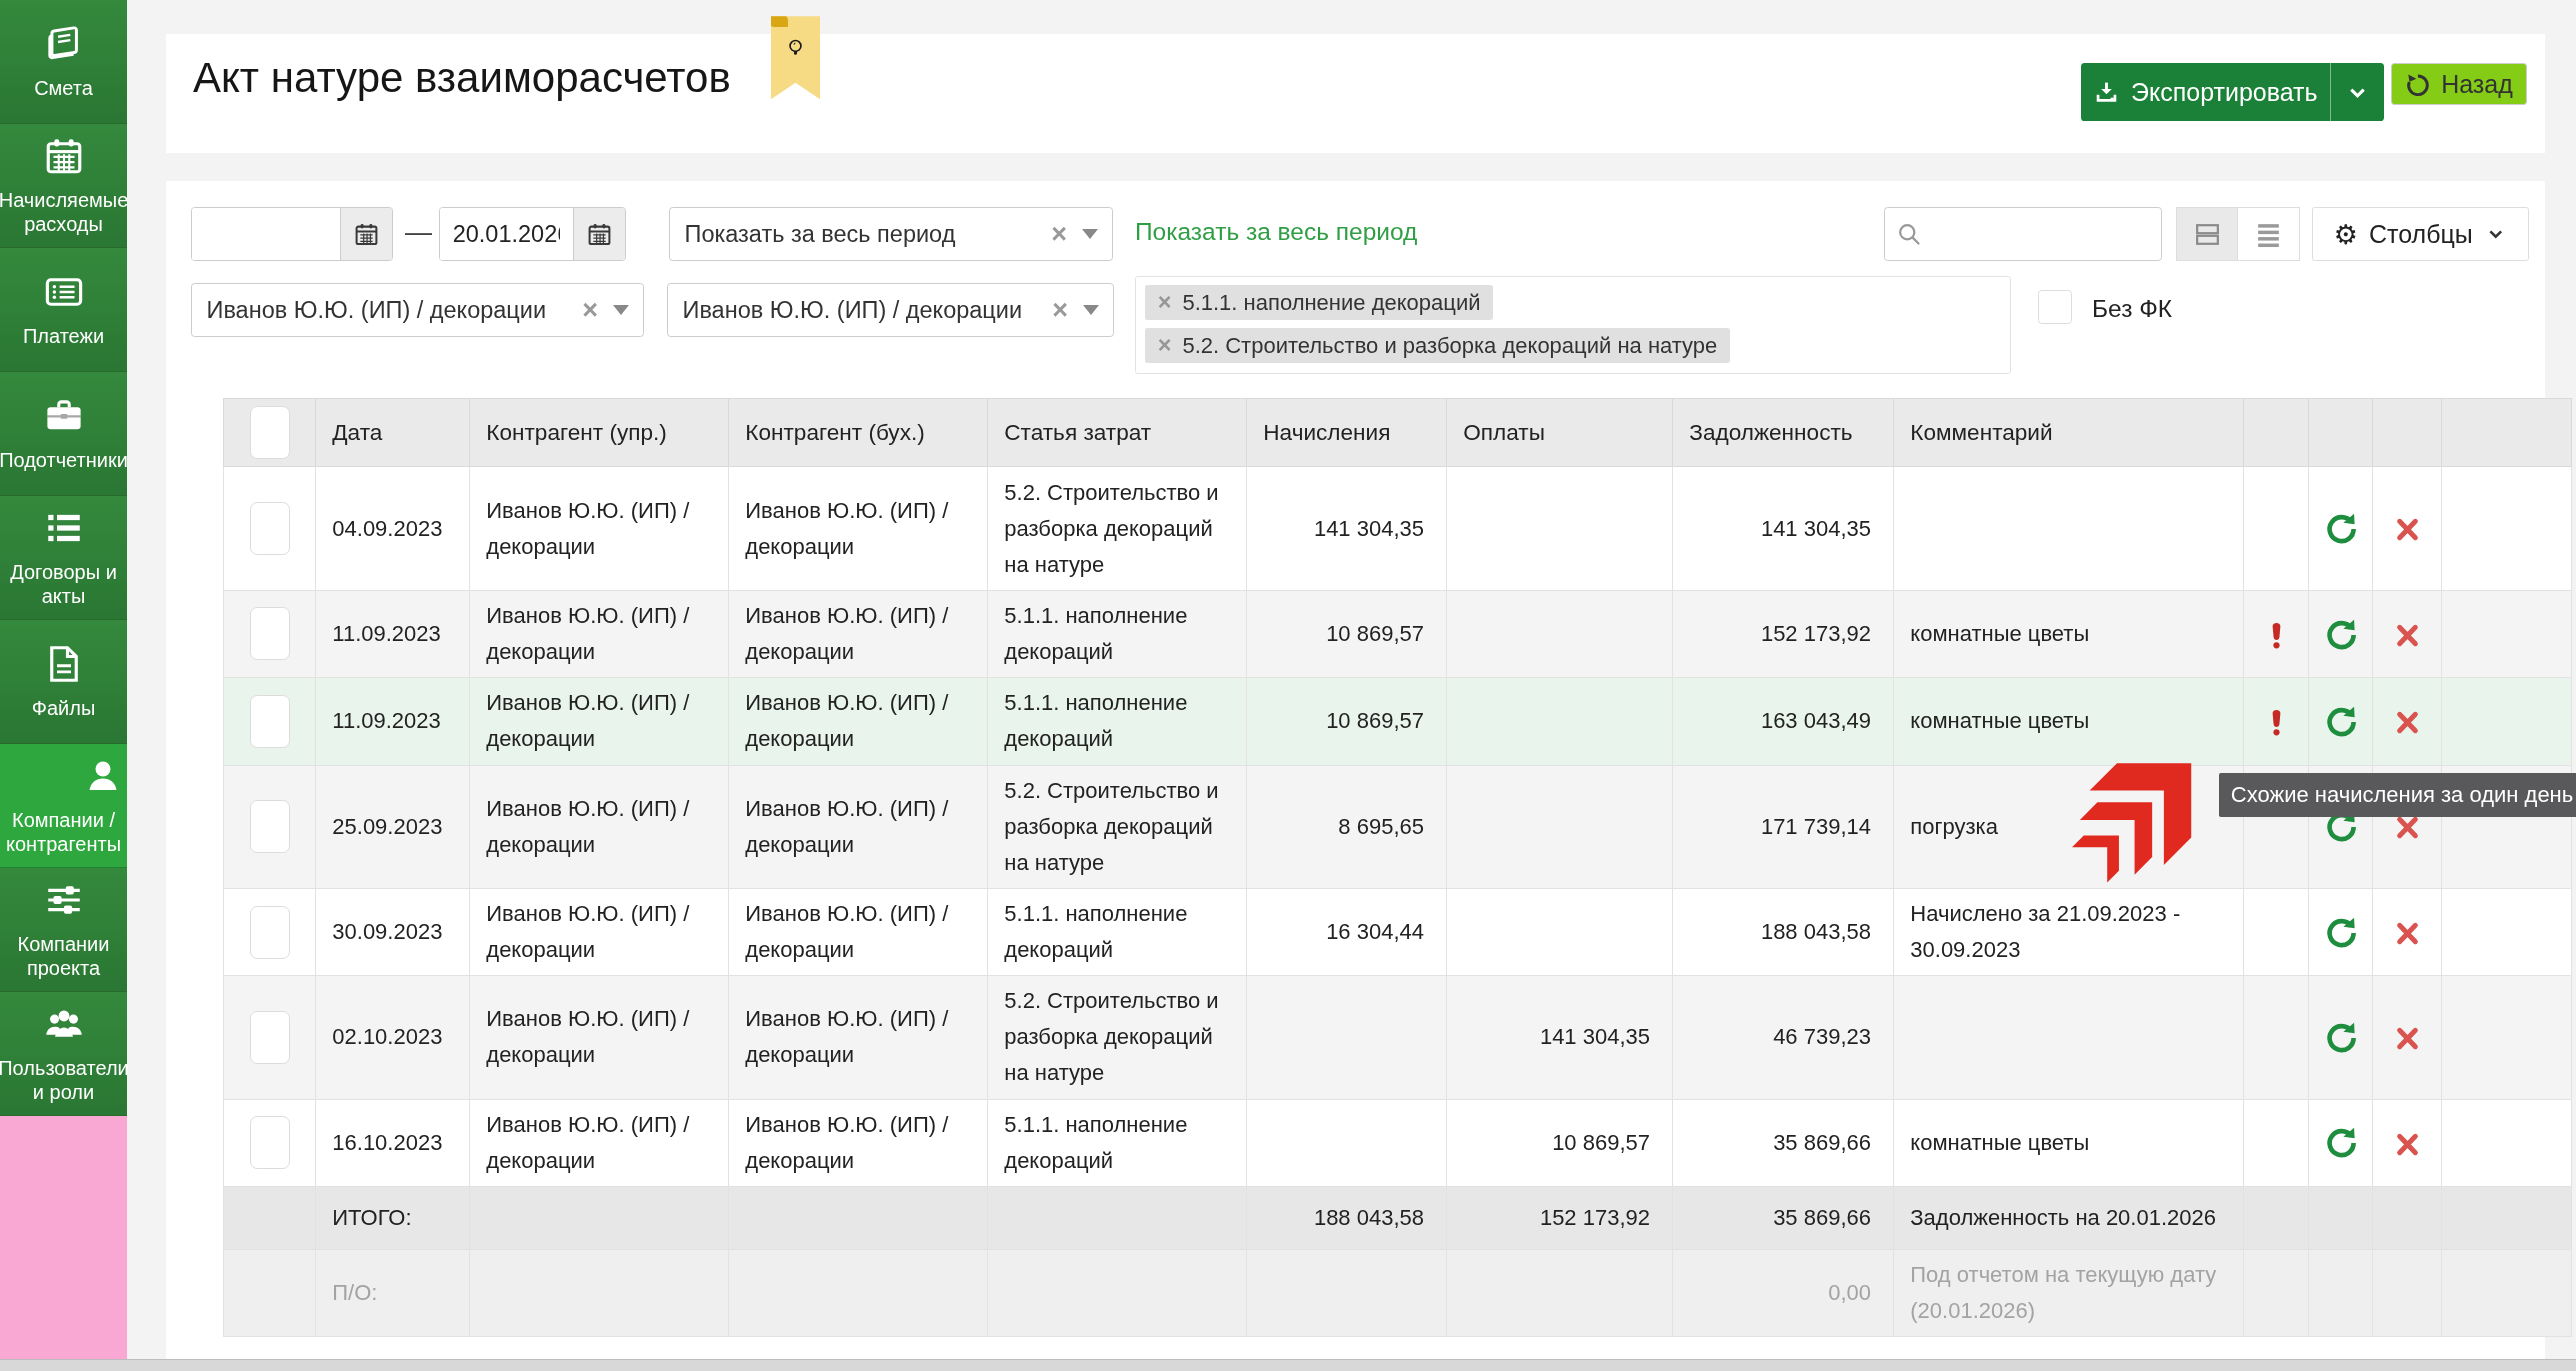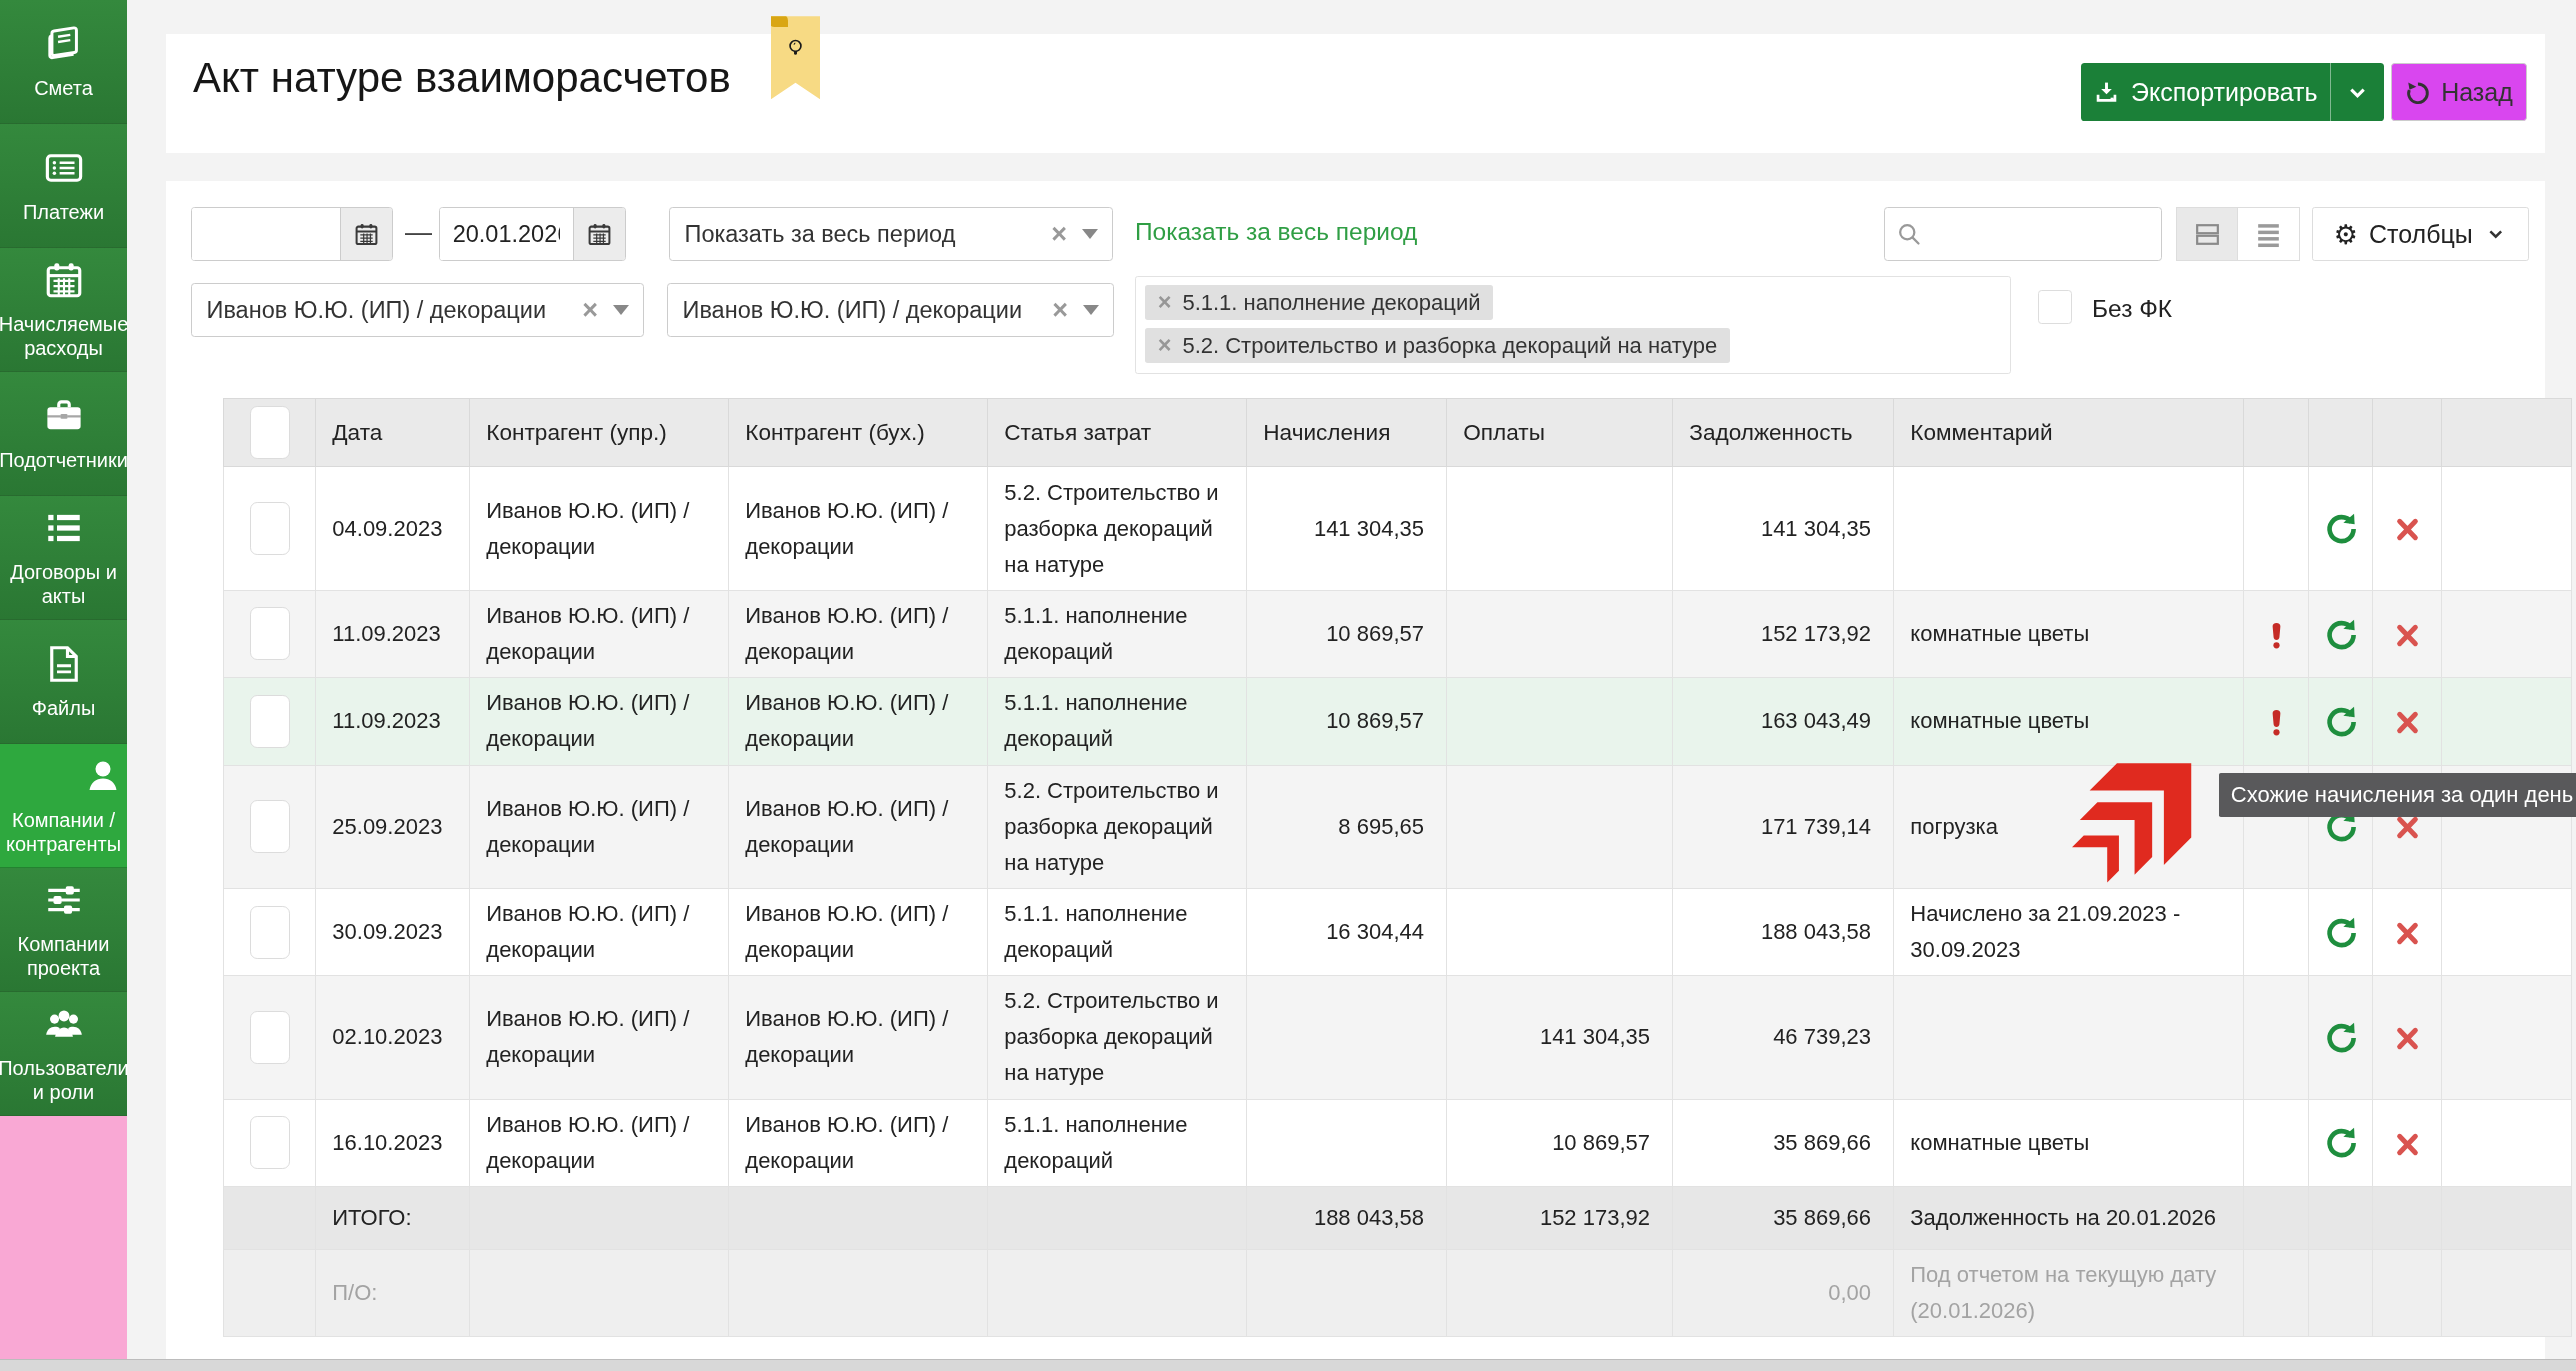--- a/index.html
+++ b/index.html
@@ -23,21 +23,21 @@
   
   #bookmark{position:absolute;left:771px;top:16.3px;width:49px;height:83px;background:#f7da84;
     clip-path:polygon(0 0,100% 0,100% 100%,50% 80%,0 100%);z-index:3;}
   #bookmark .fold{position:absolute;left:-2.7px;top:-2.7px;width:20px;height:13.6px;background:#d9a614;border-radius:9px 9px 0 9px;}
   #bookmark svg{position:absolute;left:11.8px;top:20px;width:25px;height:25px;}
   
   #export-btn{position:absolute;left:2081px;top:63px;height:58px;display:flex;align-items:center;background:#1b8038;color:#fff;border-radius:3.6px;font-size:25px;cursor:pointer;z-index:2;}
   #export-btn .main{display:flex;align-items:center;gap:11px;padding:0 12px;height:100%;}
   #export-btn .caret{width:53px;height:100%;display:flex;align-items:center;justify-content:center;border-left:0.9px solid rgba(255,255,255,.45);}
   #export-btn svg{width:27px;height:27px;}
-  #back-btn{position:absolute;left:2391px;top:63px;width:136px;height:58px;background:#d946ef;border:0.9px solid #ccc;border-radius:3.6px;
+  #back-btn{position:absolute;left:2391px;top:63px;width:136px;height:42px;background:#84cc16;border:0.9px solid #ccc;border-radius:3.6px;
     box-sizing:border-box;display:flex;align-items:center;justify-content:center;gap:9px;font-size:25px;color:#333;cursor:pointer;}
   #back-btn svg{width:27px;height:27px;}
   
   .date-group{position:absolute;top:207px;height:54px;display:flex;border:0.9px solid #ccc;border-radius:3.6px;background:#fff;box-sizing:border-box;overflow:hidden;}
   #date-from{left:191px;width:202px;}
   #date-to{left:439px;width:187px;}
   .date-group input{border:none;outline:none;flex:1;min-width:0;font-size:23.5px;padding:0 12.7px;color:#222;font-family:inherit;background:#fff;}
   .date-addon{width:51px;background:#ececec;border-left:0.9px solid #ccc;display:flex;align-items:center;justify-content:center;}
   .date-addon svg{width:27px;height:27px;}
   #range-dash{position:absolute;left:405px;top:217px;font-size:27px;color:#444;}
@@ -101,40 +101,40 @@
           <path d="M6.3 4.6 17.6 2.8c.8-.13 1.5.5 1.5 1.3v11.4c0 .66-.48 1.22-1.13 1.33L6.6 18.6c-.8.13-1.5-.5-1.5-1.3V5.9c0-.65.55-1.2 1.2-1.3z" fill="none" stroke="#fff" stroke-width="1.7"></path>
           <path d="M8.6 7.9l7-1.1M8.6 10.9l7-1.1" stroke="#fff" stroke-width="1.4"></path>
           <path d="M4.7 7.4c-.5.2-.8.6-.8 1.1v10c0 .85.7 1.45 1.55 1.3l12-1.95" fill="none" stroke="#fff" stroke-width="1.7"></path>
         </svg>
       </span>
       <span class="side-label">Смета</span>
     </div>
     <div class="side-item">
       <span class="side-icon">
         <svg viewBox="0 0 24 24">
+          <rect x="3" y="5" width="18" height="16" rx="1.5" fill="none" stroke="#fff" stroke-width="1.8"></rect>
+          <path d="M3 9.5h18" stroke="#fff" stroke-width="1.8"></path>
+          <rect x="6.5" y="2.4" width="2.8" height="4.2" rx="1.2" fill="#fff"></rect>
+          <rect x="14.7" y="2.4" width="2.8" height="4.2" rx="1.2" fill="#fff"></rect>
+          <path d="M6 12.5h12M6 15.5h12M6 18.5h12M9 11v9.5M12 11v9.5M15 11v9.5" stroke="#fff" stroke-width="1.2"></path>
+        </svg>
+      </span>
+      <span class="side-label">Начисляемые расходы</span>
+    </div>
+    <div class="side-item">
+      <span class="side-icon">
+        <svg viewBox="0 0 24 24">
           <rect x="2.5" y="5" width="19" height="14" rx="2" fill="none" stroke="#fff" stroke-width="1.8"></rect>
           <circle cx="6.5" cy="9" r="1" fill="#fff"></circle>
           <circle cx="6.5" cy="12" r="1" fill="#fff"></circle>
           <circle cx="6.5" cy="15" r="1" fill="#fff"></circle>
           <path d="M9.5 9h8.5M9.5 12h8.5M9.5 15h8.5" stroke="#fff" stroke-width="1.5"></path>
         </svg>
       </span>
       <span class="side-label">Платежи</span>
-    </div>
-    <div class="side-item">
-      <span class="side-icon">
-        <svg viewBox="0 0 24 24">
-          <rect x="3" y="5" width="18" height="16" rx="1.5" fill="none" stroke="#fff" stroke-width="1.8"></rect>
-          <path d="M3 9.5h18" stroke="#fff" stroke-width="1.8"></path>
-          <rect x="6.5" y="2.4" width="2.8" height="4.2" rx="1.2" fill="#fff"></rect>
-          <rect x="14.7" y="2.4" width="2.8" height="4.2" rx="1.2" fill="#fff"></rect>
-          <path d="M6 12.5h12M6 15.5h12M6 18.5h12M9 11v9.5M12 11v9.5M15 11v9.5" stroke="#fff" stroke-width="1.2"></path>
-        </svg>
-      </span>
-      <span class="side-label">Начисляемые расходы</span>
     </div>
     <div class="side-item">
       <span class="side-icon">
         <svg viewBox="0 0 24 24">
           <path d="M9 7V5.4C9 4.6 9.7 3.9 10.5 3.9h3c.8 0 1.5.7 1.5 1.5V7" fill="none" stroke="#fff" stroke-width="1.8"></path>
           <rect x="2.5" y="7" width="19" height="12.5" rx="1.8" fill="#fff"></rect>
           <path d="M2.5 12.2h7.5M14 12.2h7.5" stroke="rgba(0,0,0,.35)" stroke-width="1.4"></path>
           <rect x="10" y="10.8" width="4" height="2.8" rx=".6" fill="rgba(0,0,0,.35)"></rect>
         </svg>
       </span>

